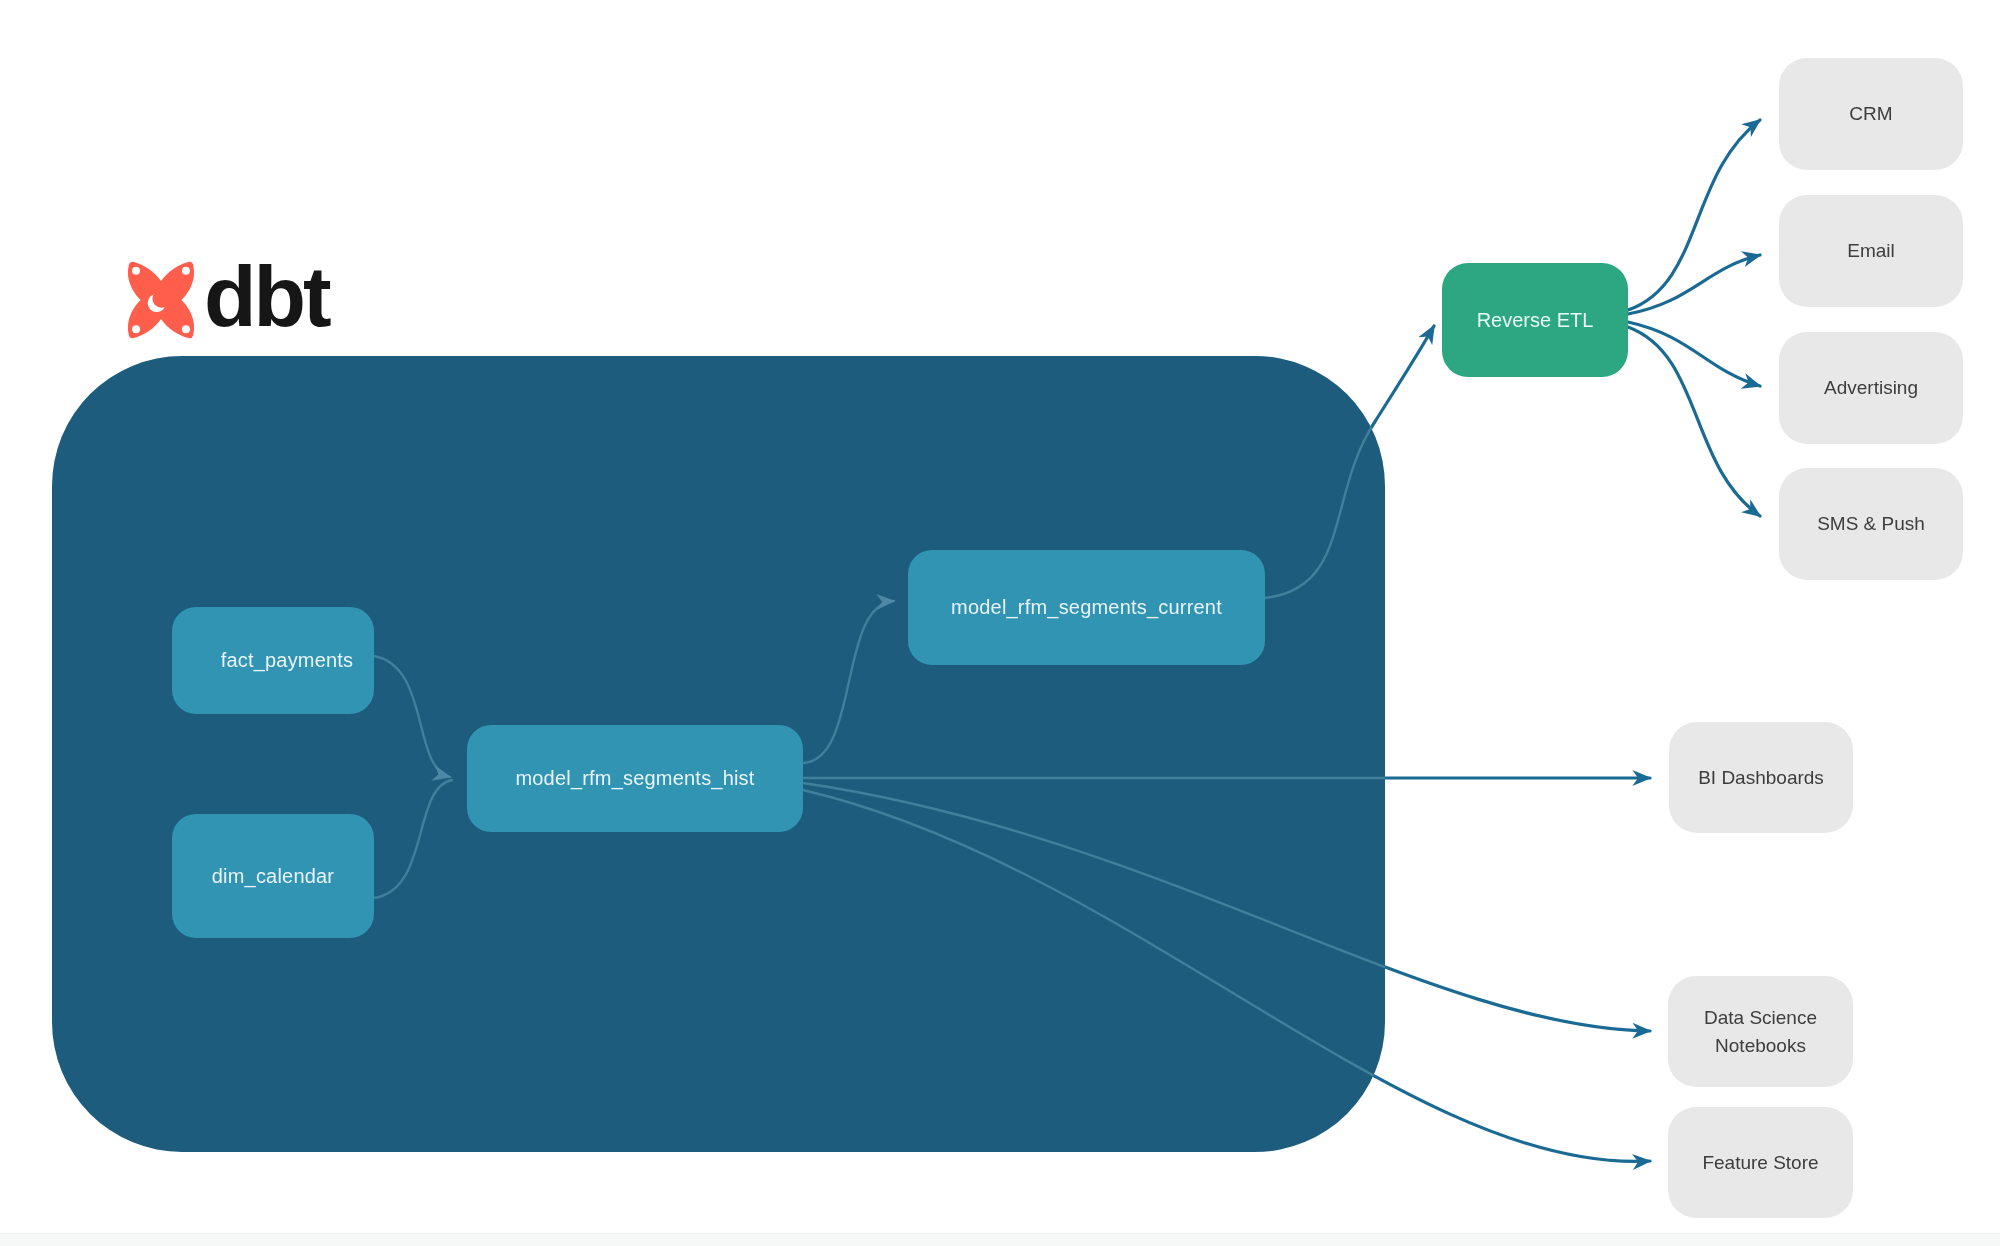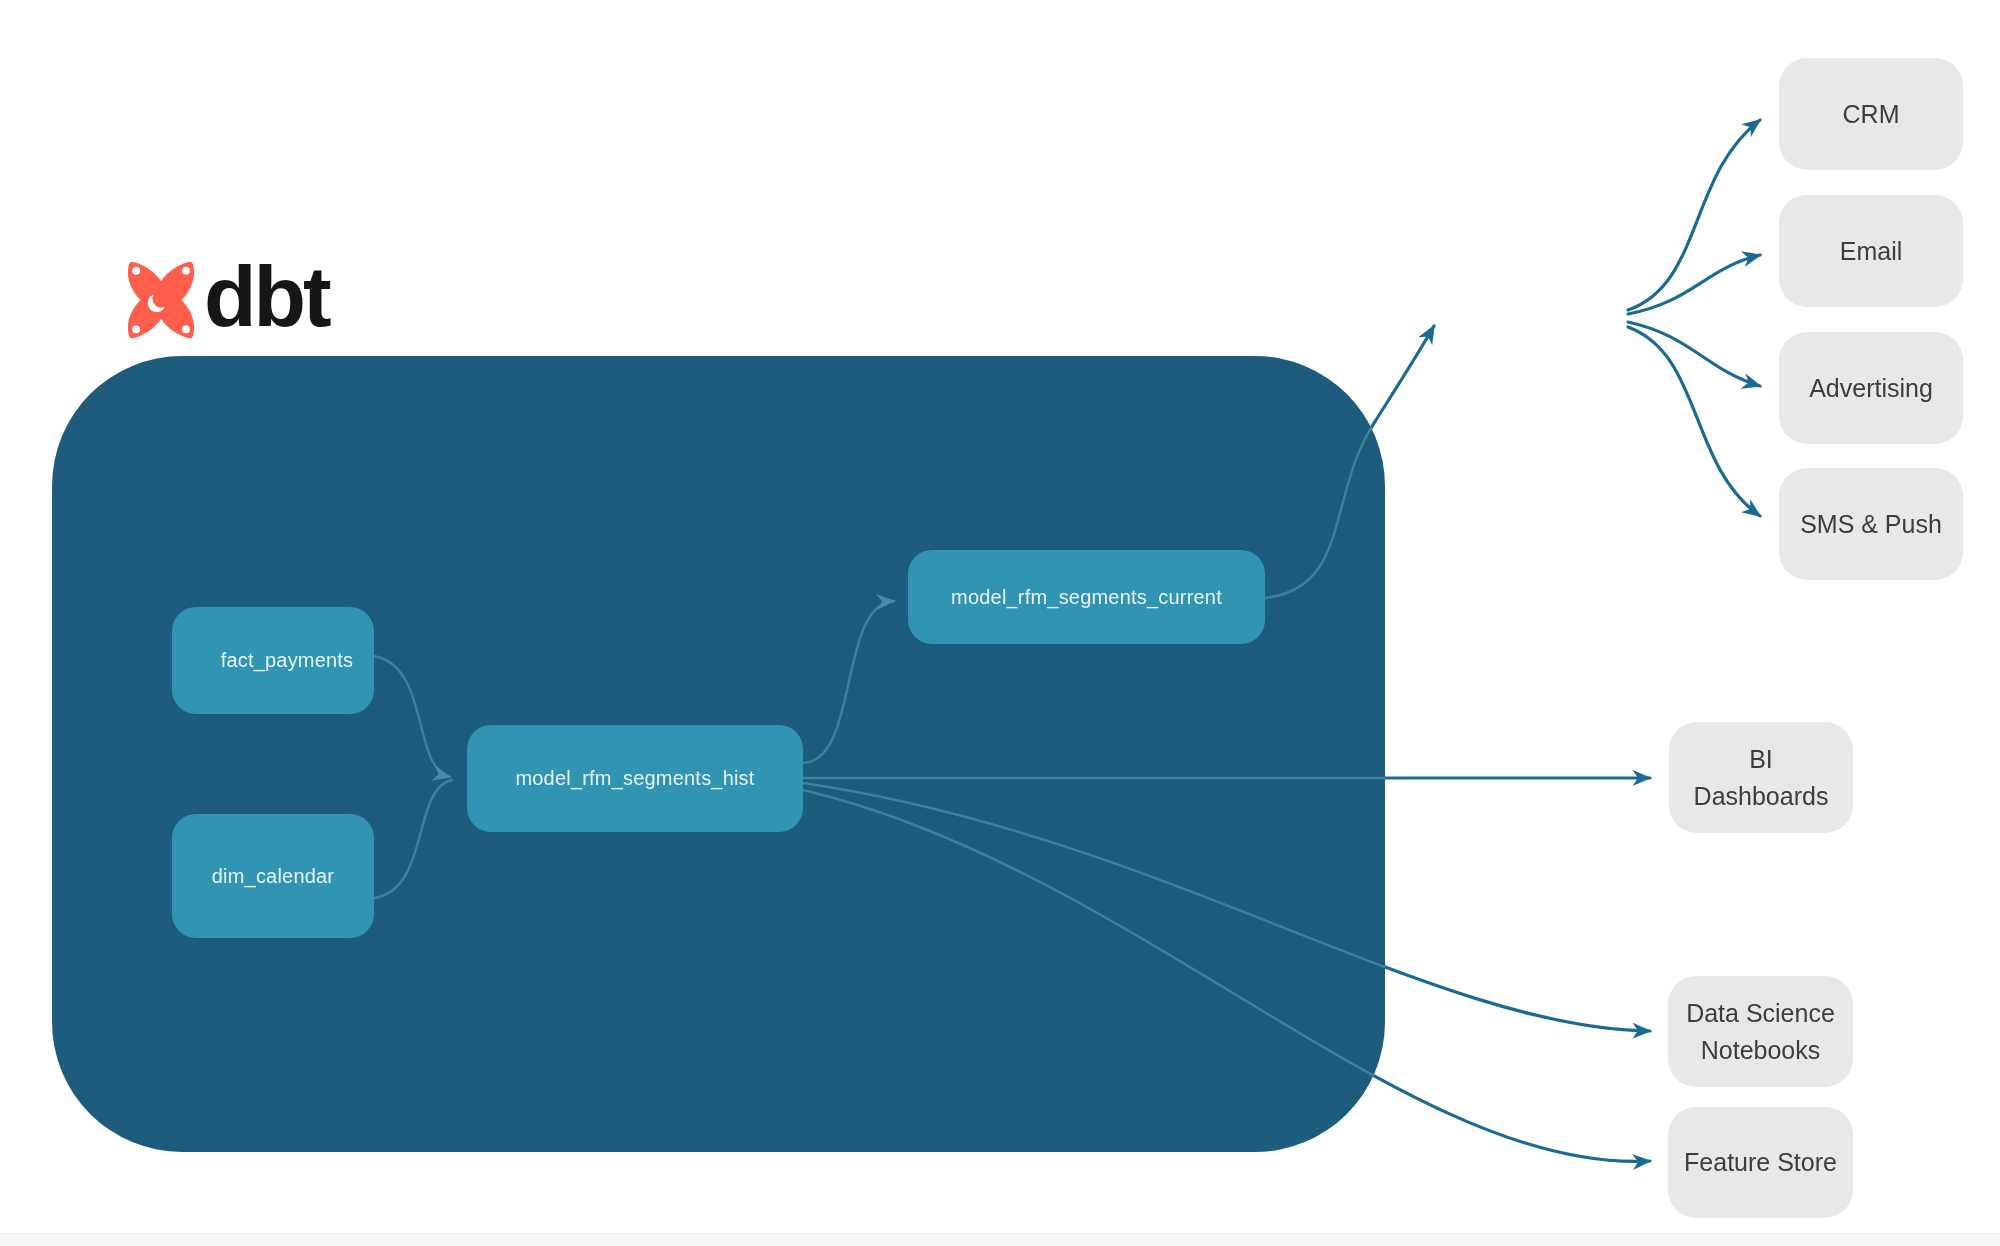--- a/index.html
+++ b/index.html
@@ -26,27 +26,27 @@
     position:absolute;display:flex;align-items:center;justify-content:center;
     text-align:center;box-sizing:border-box;
   }
   .node-teal{
     background:#3194b3;border-radius:24px;color:#e9f5f9;font-size:20px;letter-spacing:.2px;
   }
   .node-green{
     background:#2ca781;border-radius:26px;color:#eafaf4;font-size:20px;
   }
   .node-gray{
-    background:#e8e8e8;border-radius:28px;color:#3d3d3d;font-size:25px;line-height:1.45;
+    background:#e8e8e8;border-radius:28px;color:#3d3d3d;font-size:19px;line-height:1.45;
     padding:13px 14px;
   }
   #n-fact   {left:172px;top:607px;width:202px;height:107px;padding-left:28px;}
   #n-dim    {left:172px;top:814px;width:202px;height:124px;}
   #n-hist   {left:467px;top:725px;width:336px;height:107px;}
-  #n-current{left:908px;top:550px;width:357px;height:94px;text-align:center;}
+  #n-current{left:908px;top:550px;width:357px;height:115px;text-align:center;}
   #n-retl   {left:1442px;top:263px;width:186px;height:114px;}
   #n-crm    {left:1779px;top:58px; width:184px;height:112px;}
   #n-email  {left:1779px;top:195px;width:184px;height:112px;}
   #n-adv    {left:1779px;top:332px;width:184px;height:112px;}
   #n-sms    {left:1779px;top:468px;width:184px;height:112px;}
   #n-bi     {left:1669px;top:722px;width:184px;height:111px;}
   #n-ds     {left:1668px;top:976px;width:185px;height:111px;justify-content:center;}
   #n-fs     {left:1668px;top:1107px;width:185px;height:111px;}
   
   .bottom-edge{
@@ -121,20 +121,23 @@
   <div class="node node-teal" id="n-dim">
     <span>dim_calendar</span>
   </div>
   <div class="node node-teal" id="n-hist">
     <span>model_rfm_segments_hist</span>
   </div>
   <div class="node node-teal" id="n-current">
     <span>model_rfm_segments_current</span>
   </div>
 
+  <div class="node node-green" id="n-retl">
+    <span>Reverse ETL</span>
+  </div>
 
   <div class="node node-gray" id="n-crm">
     <span>CRM</span>
   </div>
   <div class="node node-gray" id="n-email">
     <span>Email</span>
   </div>
   <div class="node node-gray" id="n-adv">
     <span>Advertising</span>
   </div>

